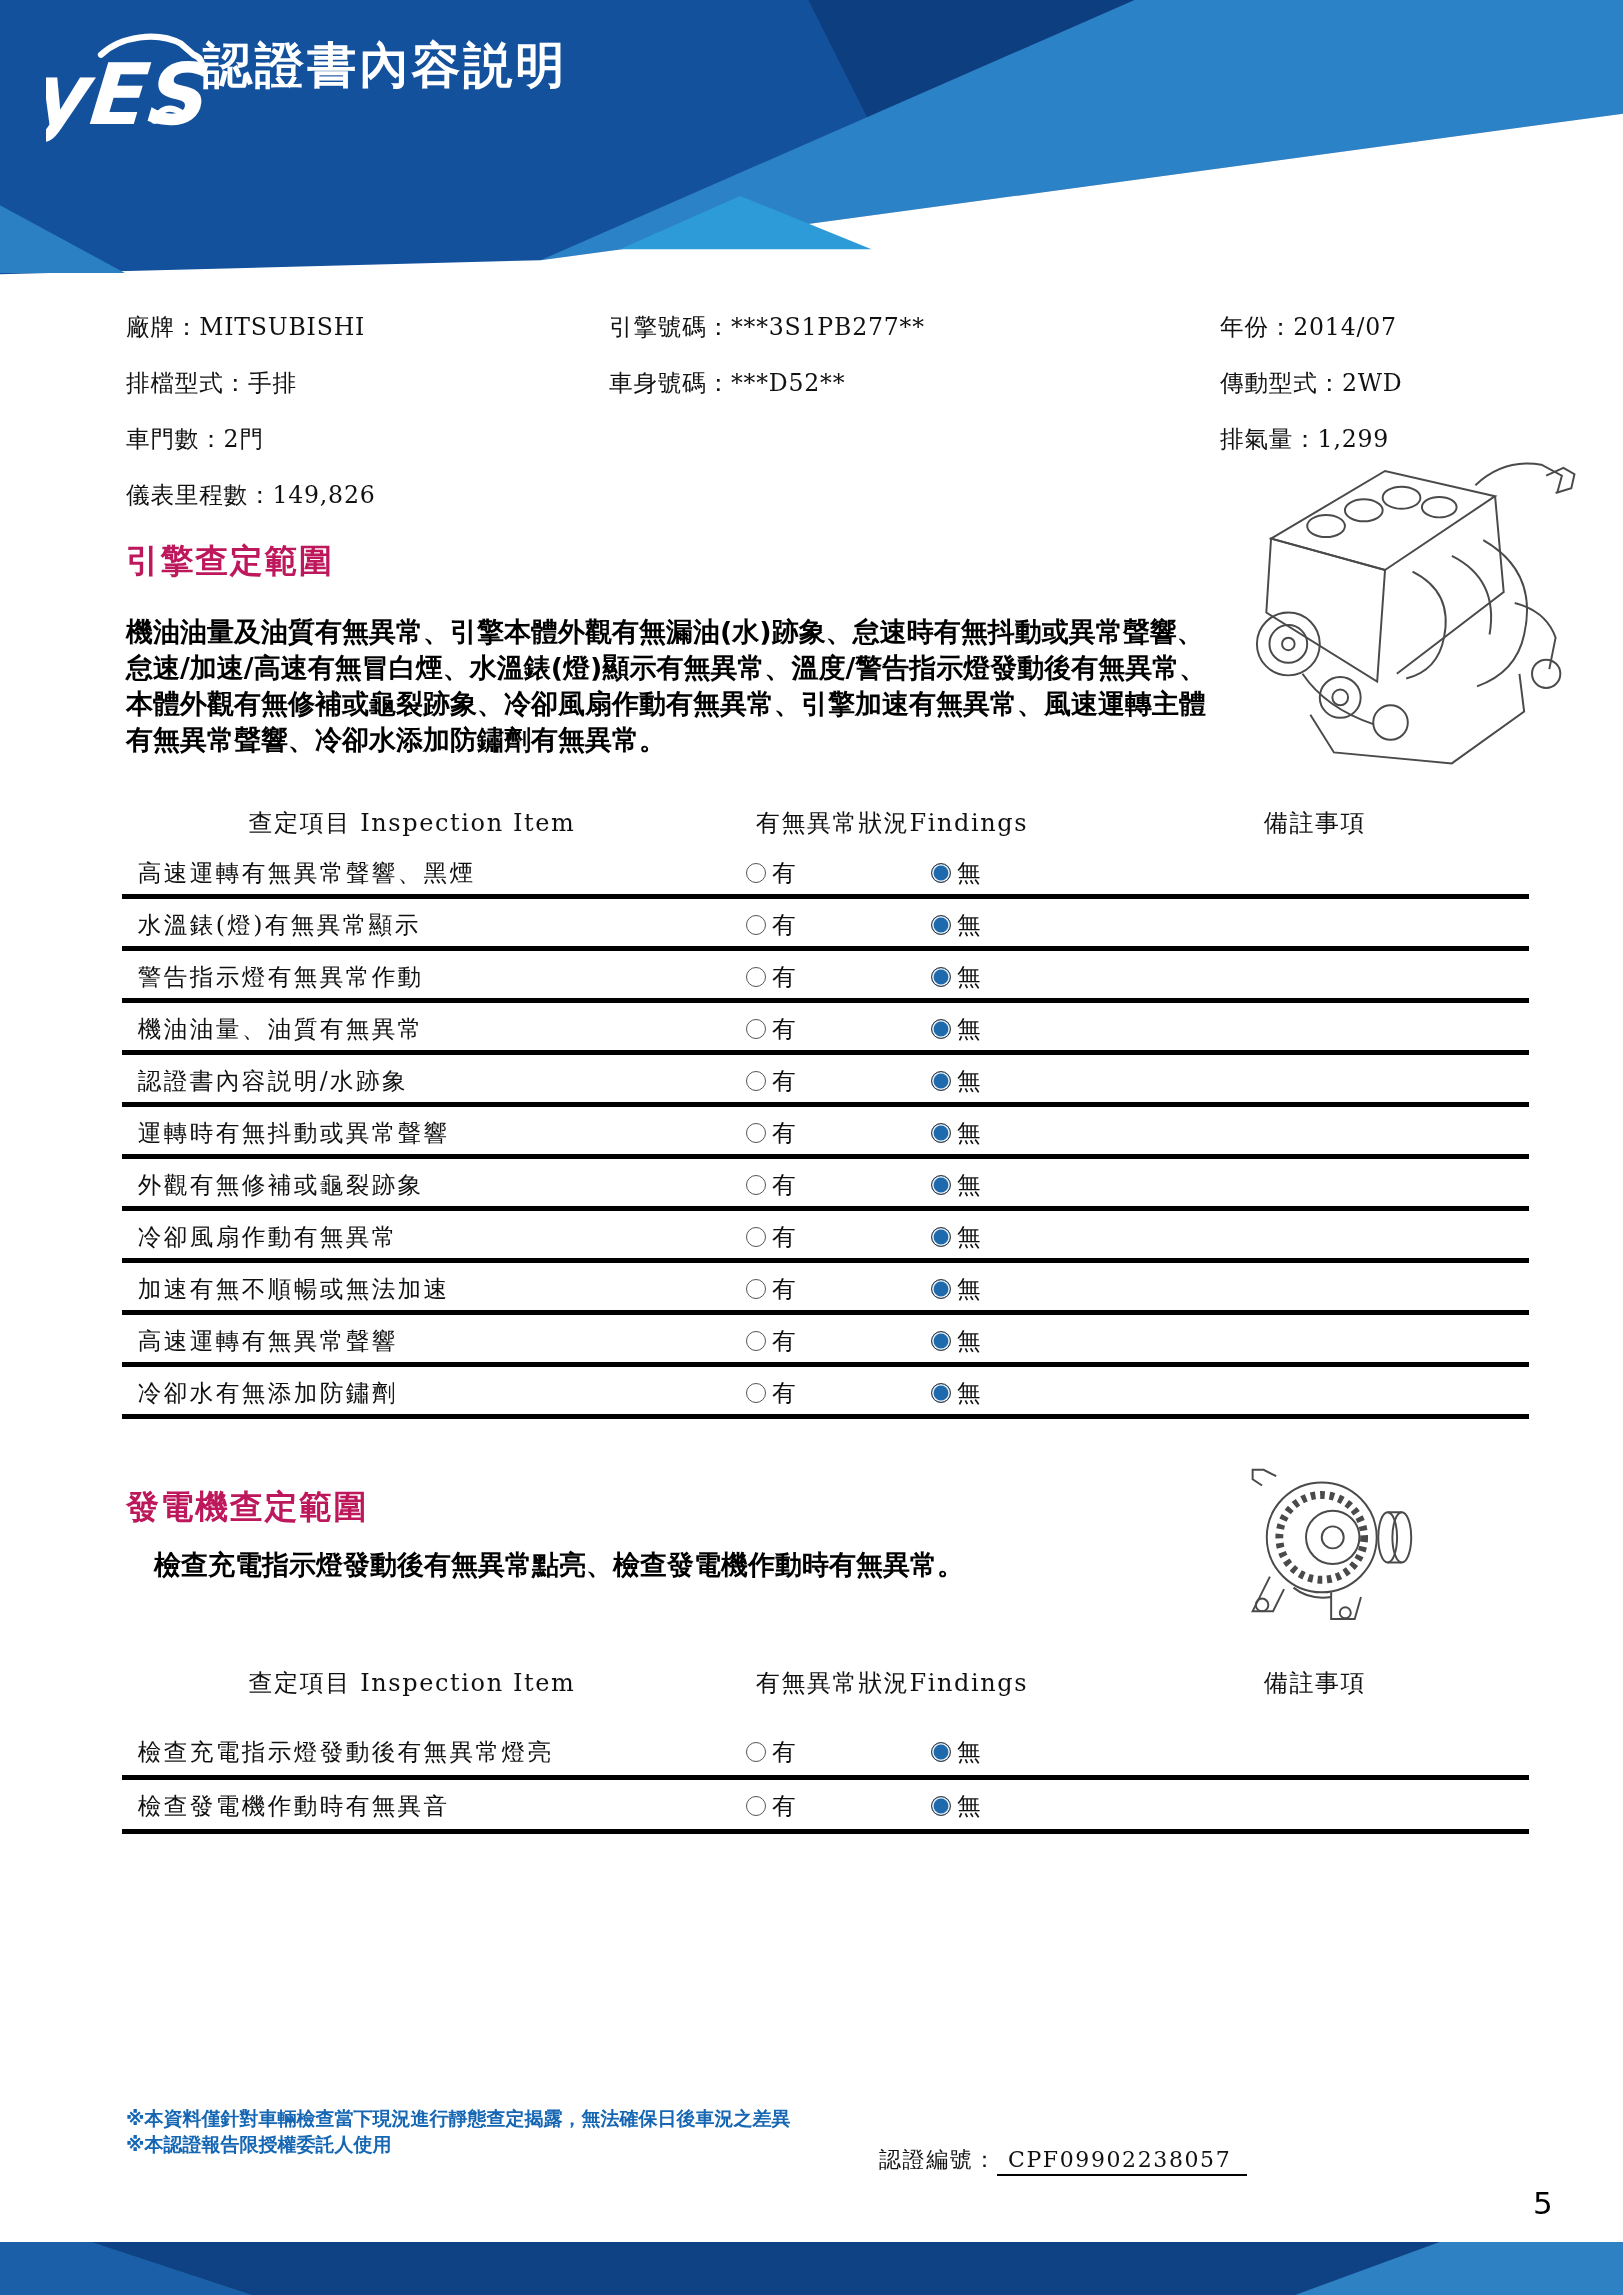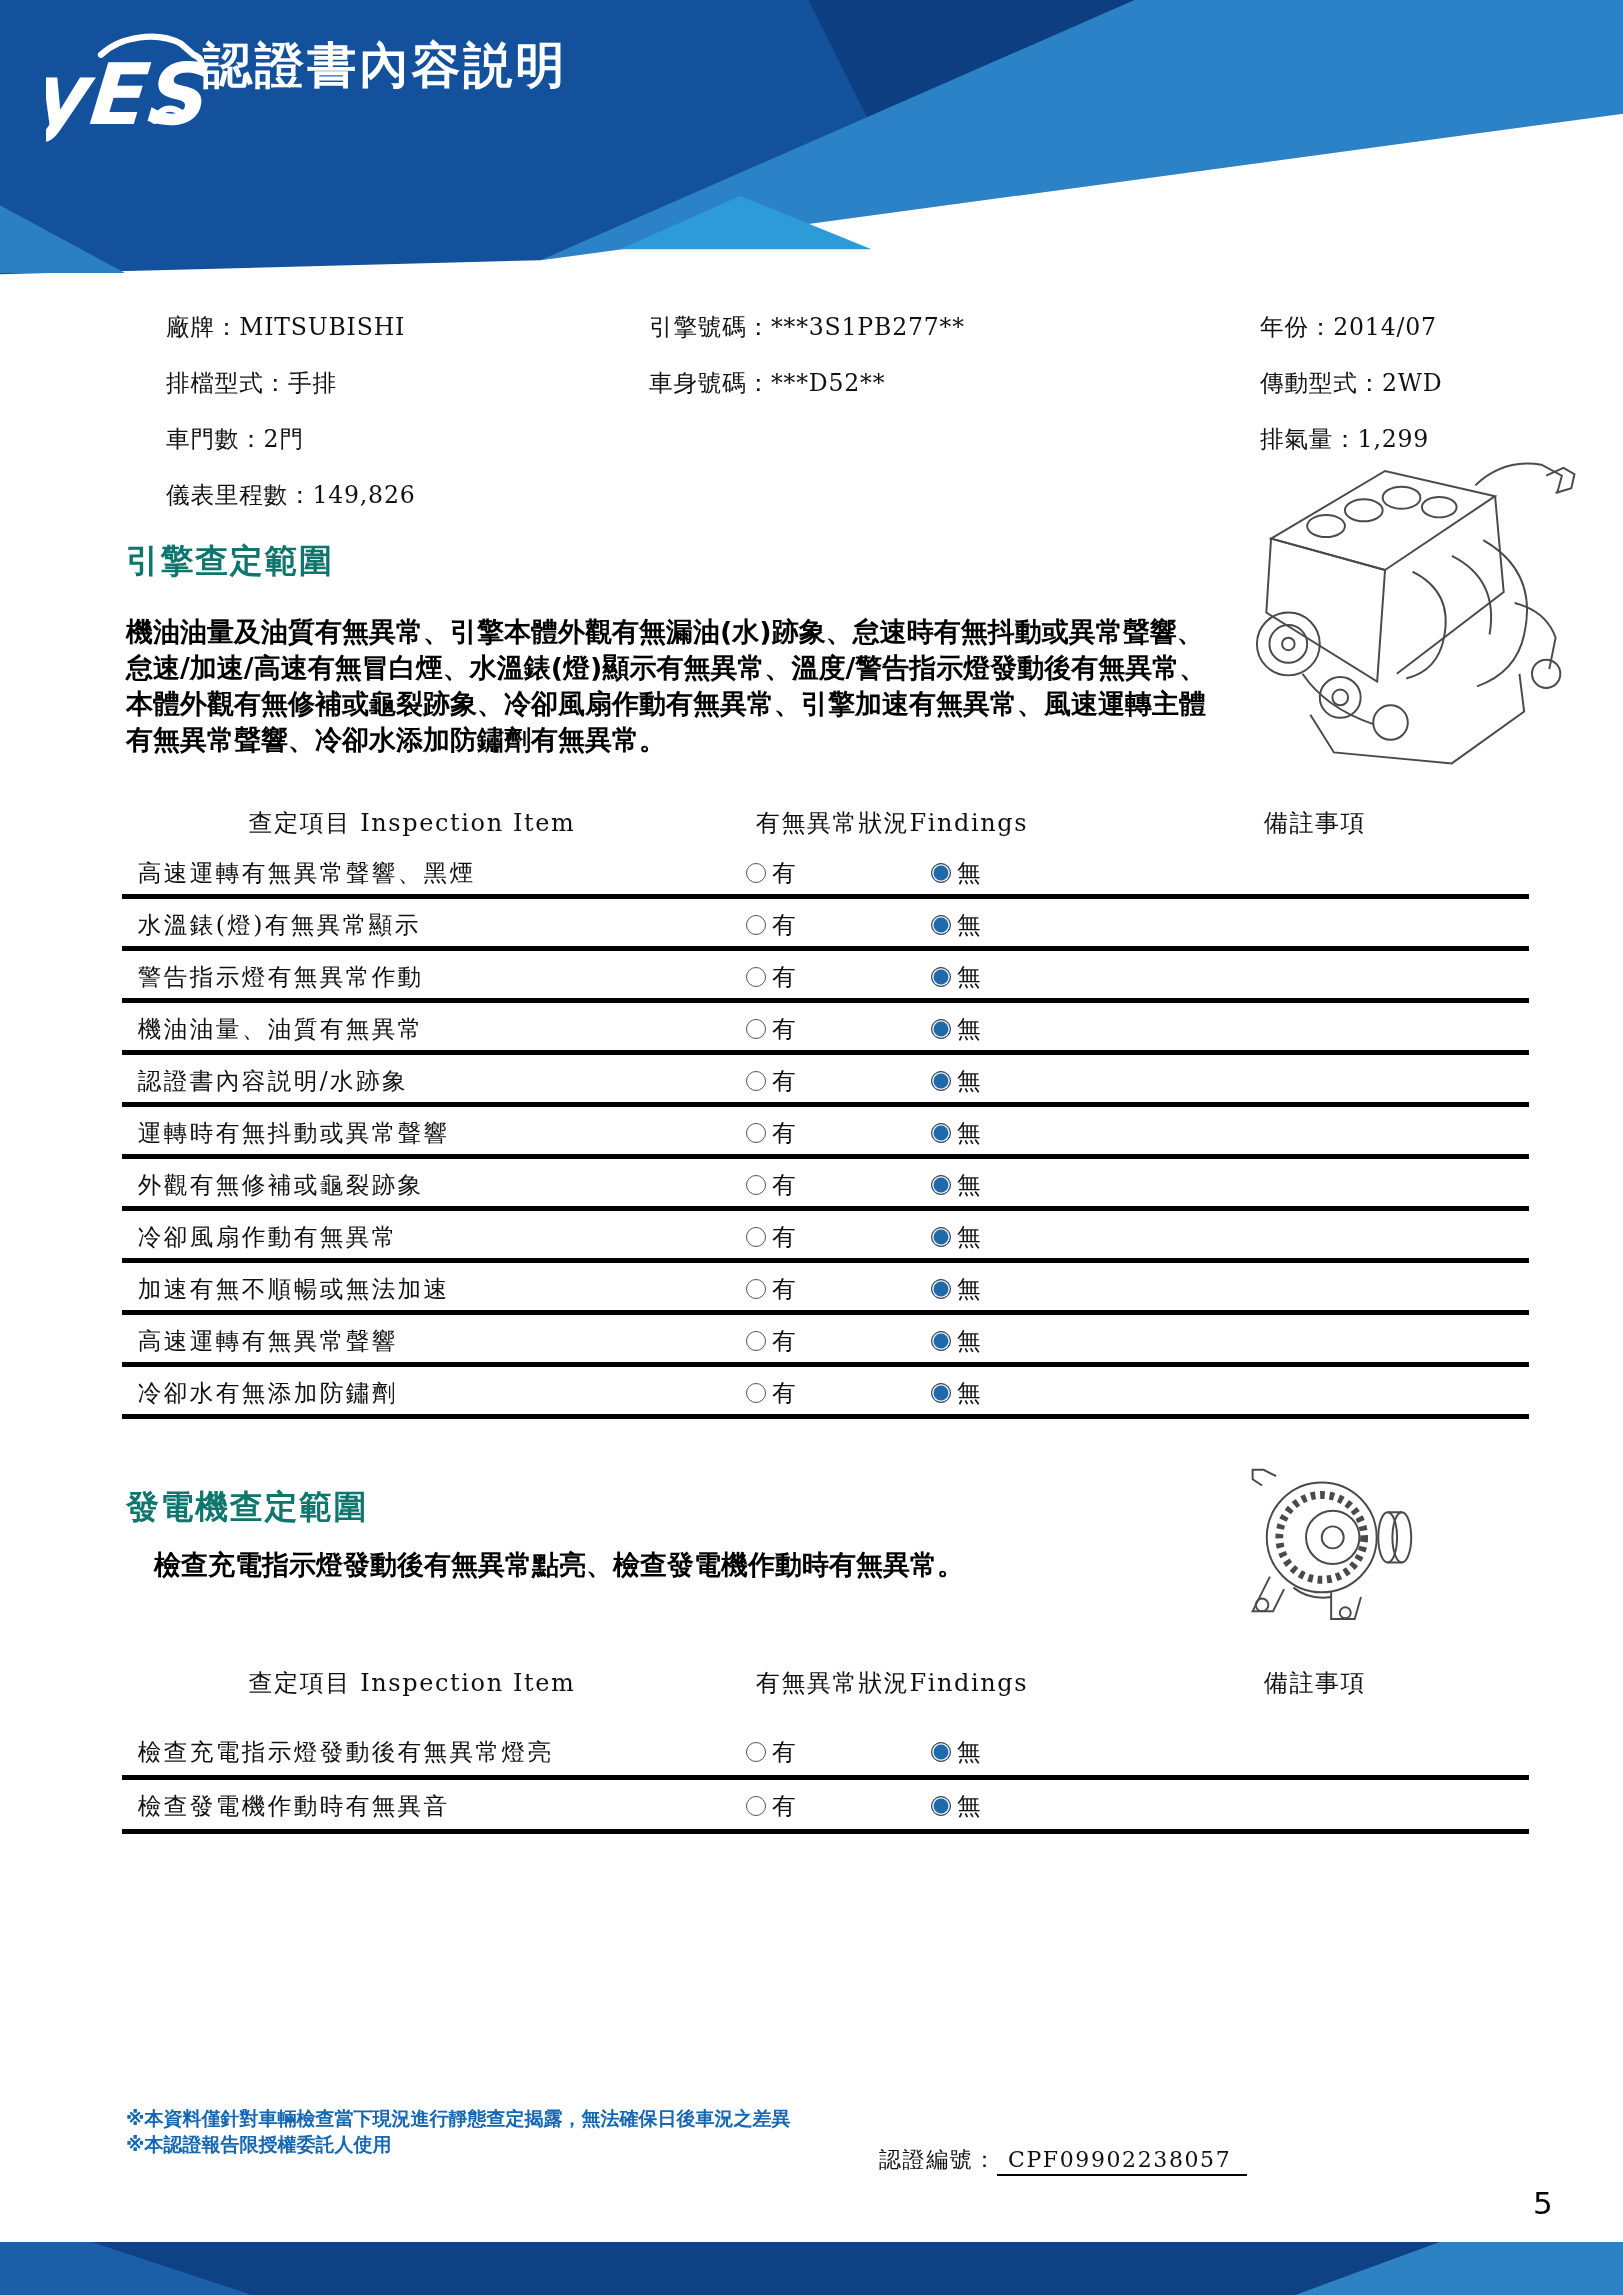--- a/index.html
+++ b/index.html
@@ -20,27 +20,27 @@
   .logo{position:absolute;left:46px;top:28px;width:165px;height:118px;}
   .page-title{
     position:absolute;left:203px;top:33px;margin:0;
     font-family:"DejaVu Sans","Liberation Sans",sans-serif;
     font-weight:800;font-size:49px;color:#ffffff;letter-spacing:3.1px;white-space:nowrap;
   }
 
   
   .vcol{position:absolute;top:311px;}
   .vcol-1{left:126px;} .vcol-2{left:609px;} .vcol-3{left:1220px;}
-  .vline{height:56px;font-size:23.6px;white-space:nowrap;letter-spacing:0.8px;margin-left:40px;}
+  .vline{height:56px;font-size:23.6px;white-space:nowrap;letter-spacing:0.8px;}
 
   
   .sec-heading{
     position:absolute;left:126px;margin:0;
     font-family:"DejaVu Sans","Liberation Sans",sans-serif;
-    font-weight:800;font-size:33px;color:#0f766e;letter-spacing:1.6px;white-space:nowrap;
+    font-weight:800;font-size:33px;color:#be185d;letter-spacing:1.6px;white-space:nowrap;
   }
   .sec-desc{
     position:absolute;left:126px;width:1147px;
     font-family:"DejaVu Sans","Liberation Sans",sans-serif;
     font-weight:800;font-size:27px;line-height:36px;color:#000;
   }
   .sec-desc .dline{white-space:nowrap;}
 
   
   .thead-row{position:absolute;left:0;top:0;width:1623px;font-size:24px;letter-spacing:1.6px;}

